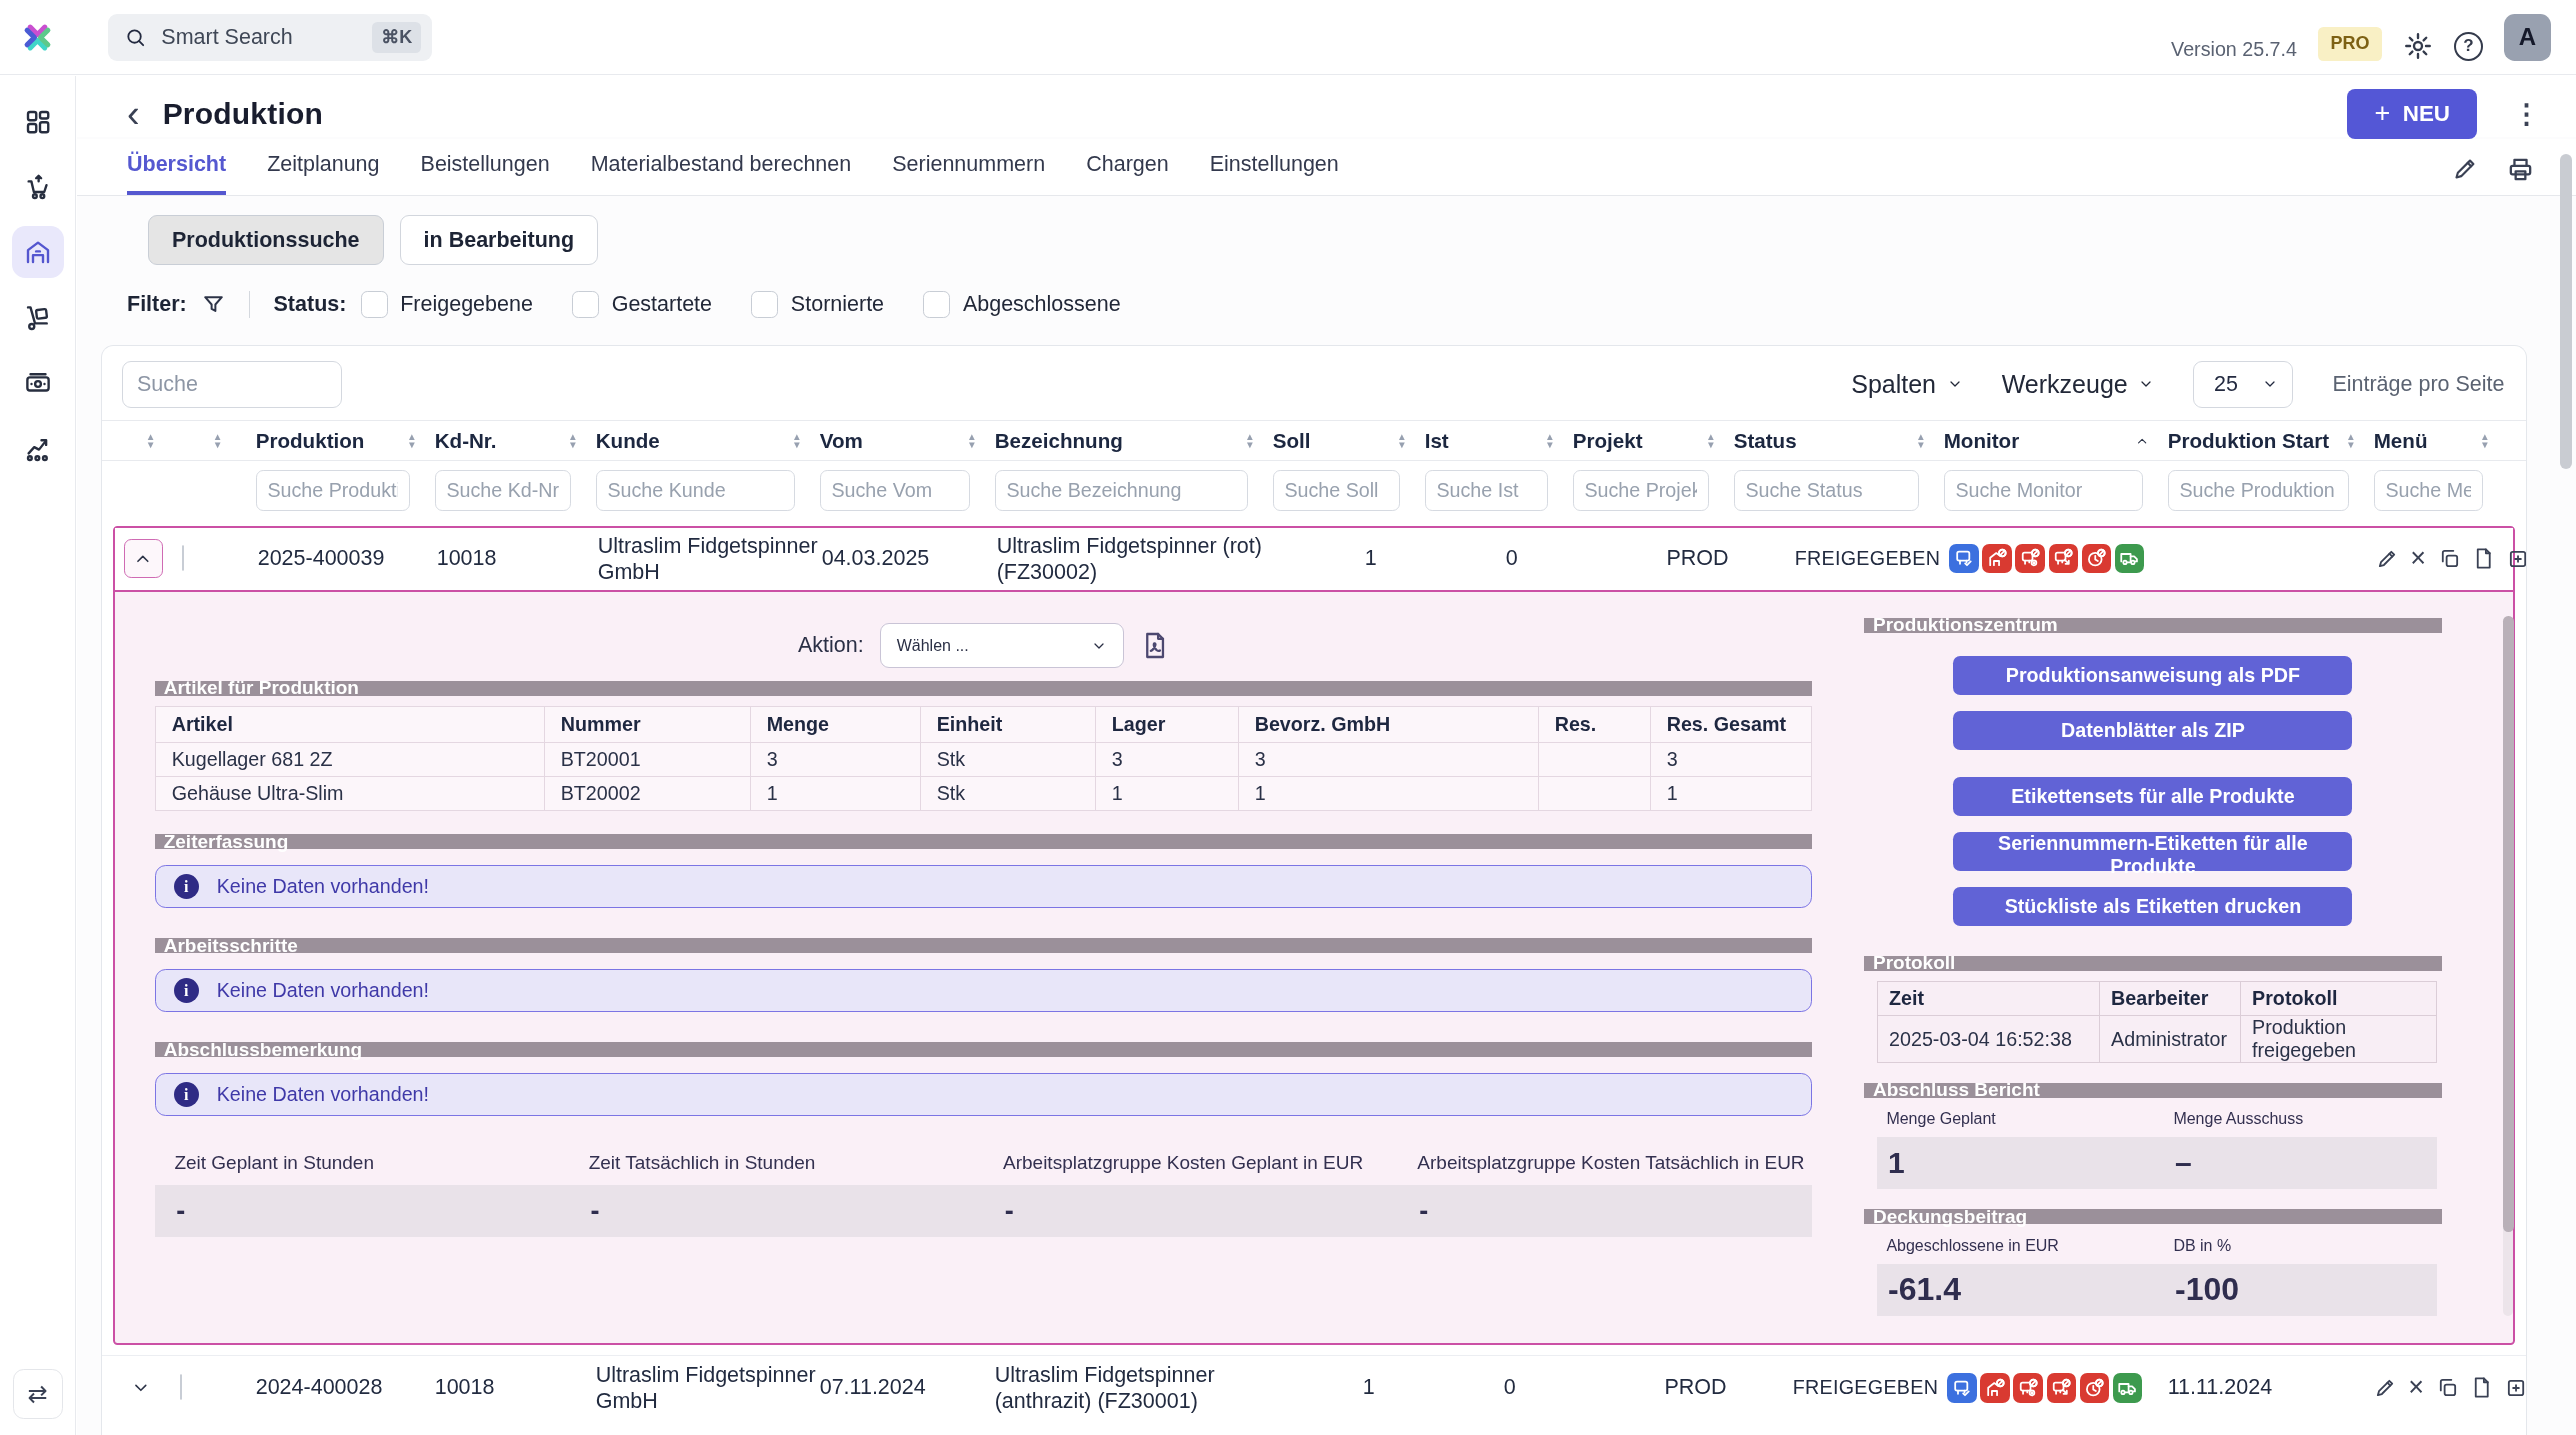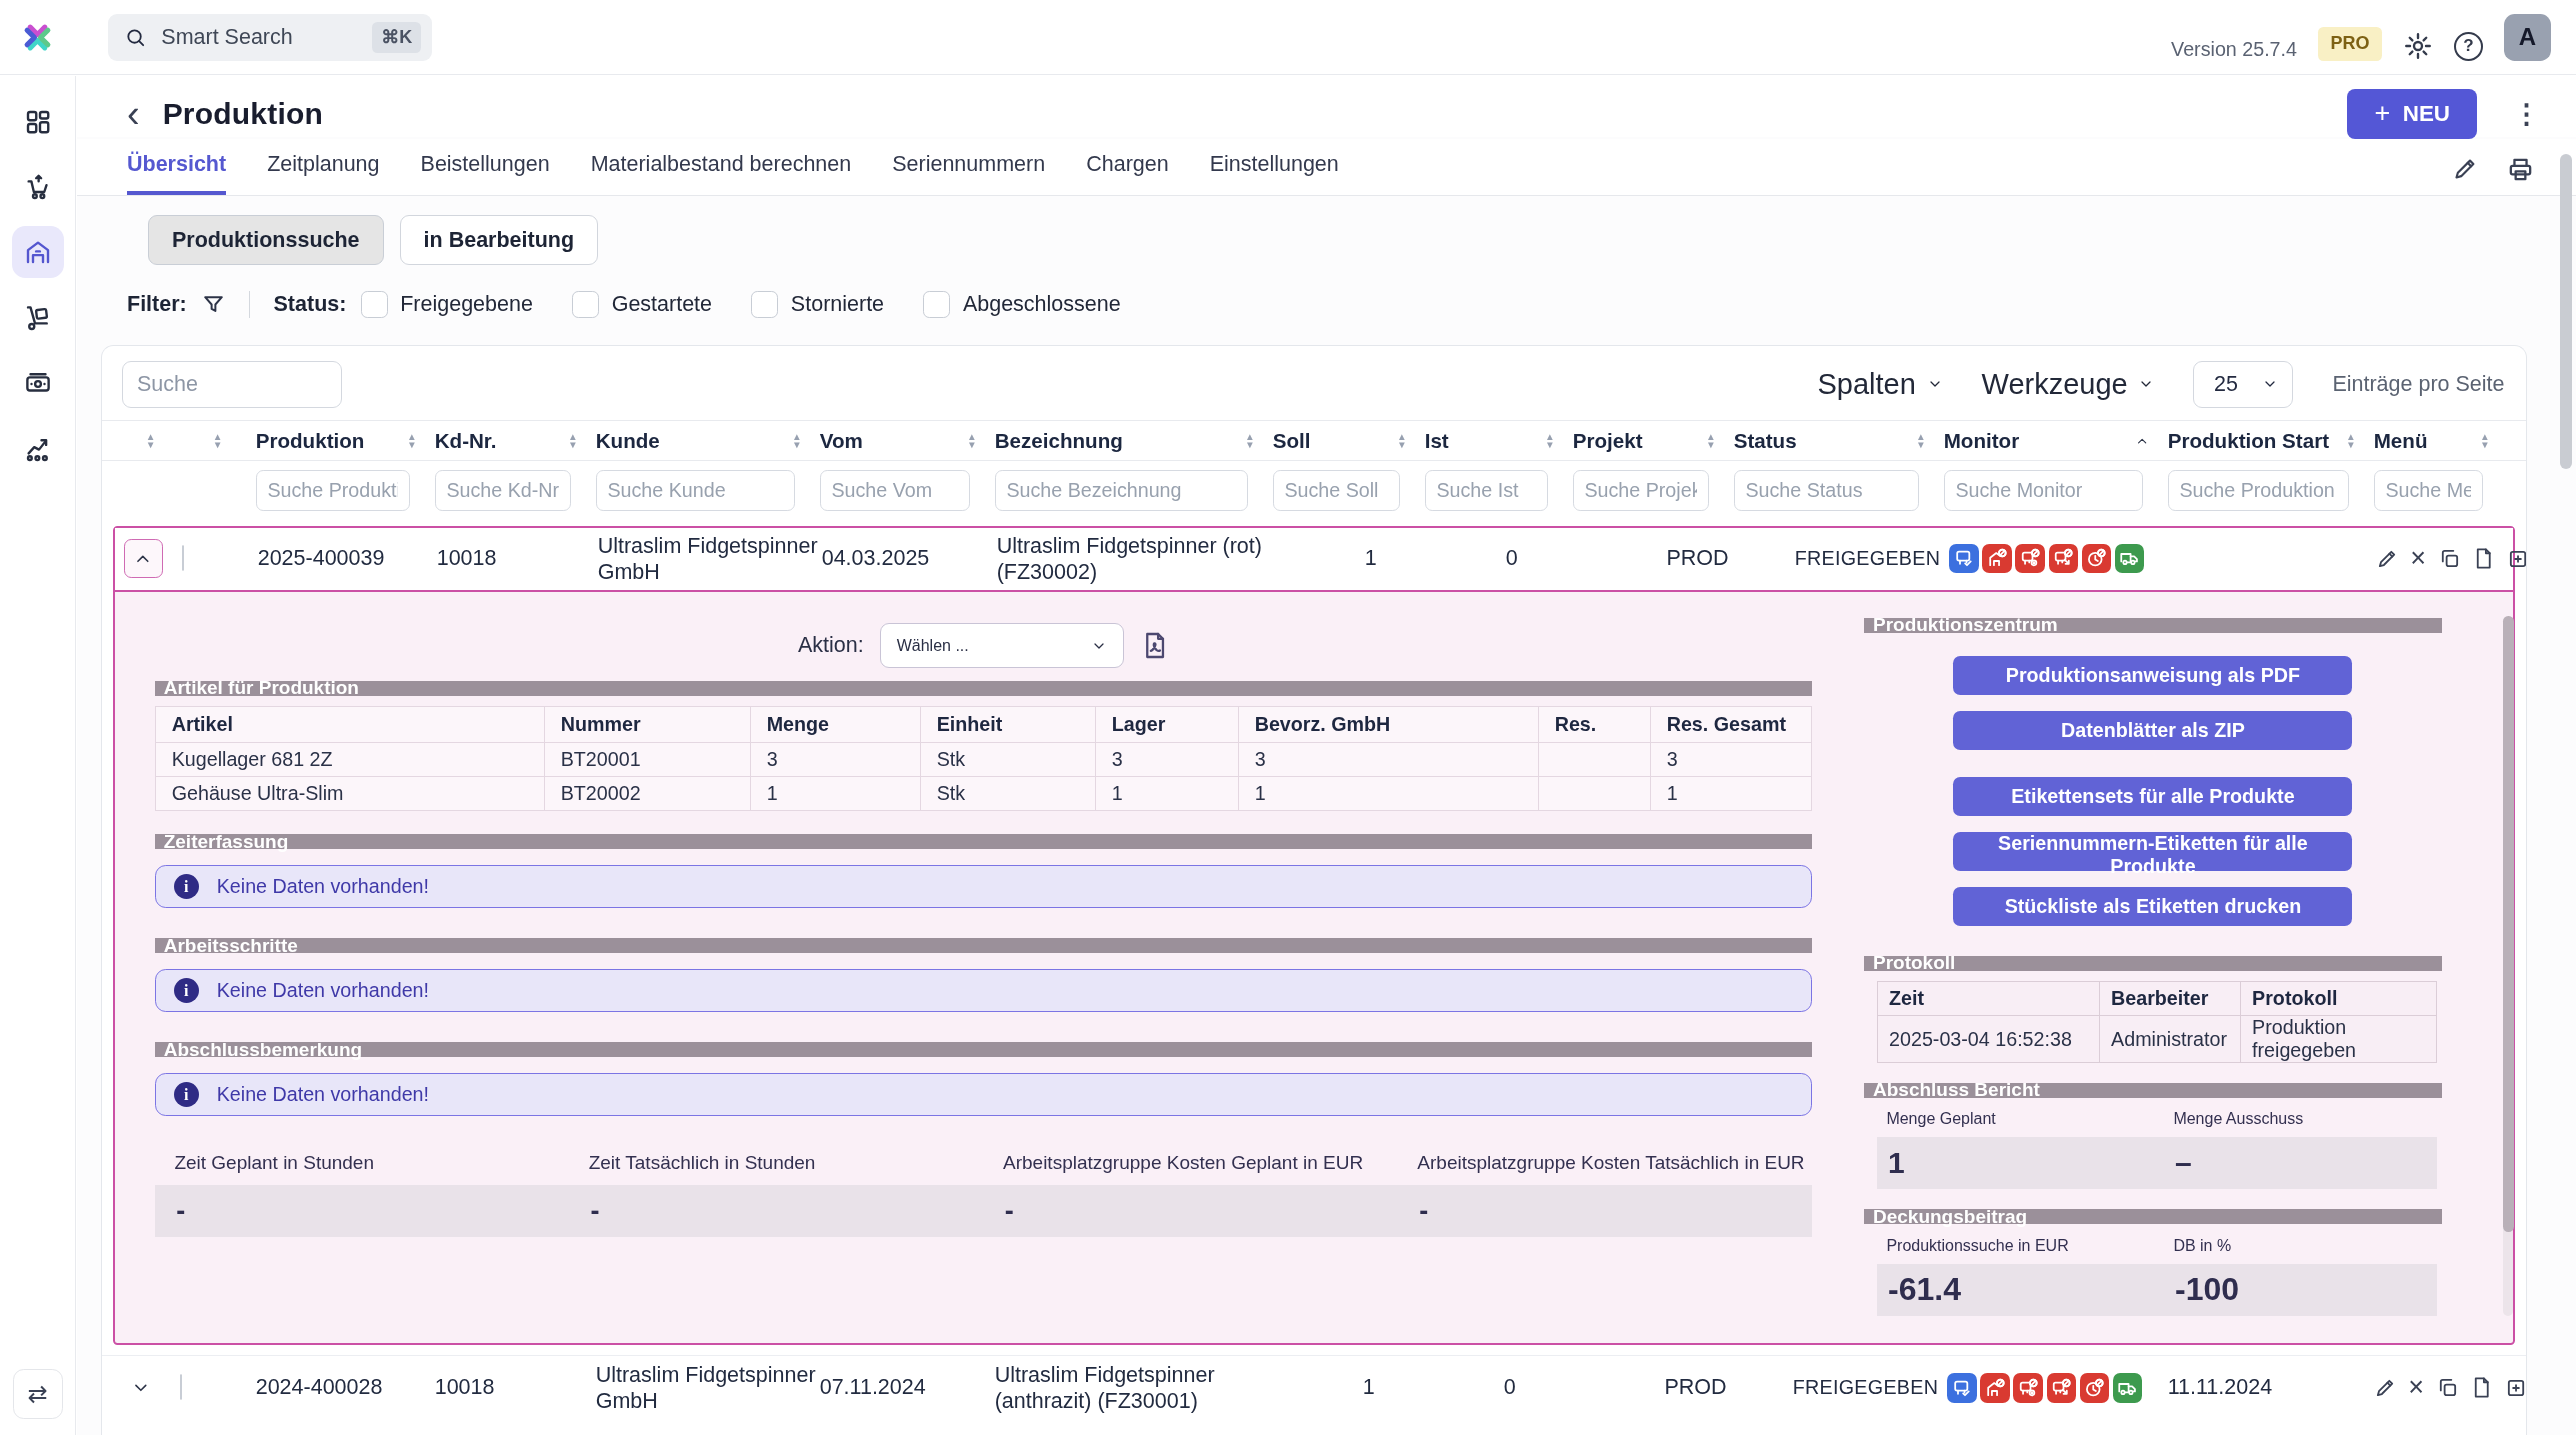--- a/index.html
+++ b/index.html
@@ -65,21 +65,21 @@
   .cbx-label { color:#222838; }
 
   
   .table-card { flex:1; margin:25px 49px 0 24px; background:#fff; border:0.9px solid #e4e7ec; border-bottom:none;
     border-radius:12.5px 12.5px 0 0; min-height:0; overflow:hidden; display:flex; flex-direction:column; }
   .tc-toolbar { display:flex; align-items:center; padding:14.3px 21.5px 12.5px 19.7px; }
   .suche-input { width:220px; height:47px; border:0.9px solid #d4d8df; border-radius:9px; padding:0 14.3px;
     font-size:21.5px; font-family:"Liberation Sans", sans-serif; color:#232a40; background:#fff; }
   .suche-input::placeholder { color:#8d96a5; }
   .tc-tools { margin-left:auto; display:flex; align-items:center; gap:39px; }
-  .tool-dd { display:flex; align-items:center; gap:10.7px; font-size:29px; color:#222838; cursor:pointer; }
+  .tool-dd { display:flex; align-items:center; gap:10.7px; font-size:25px; color:#222838; cursor:pointer; }
   .select-box { width:100px; height:47px; border:0.9px solid #d4d8df; border-radius:9px; display:flex;
     align-items:center; justify-content:space-between; padding:0 14.3px 0 19.7px; font-size:21.5px; cursor:pointer; }
   .entries { font-size:21.5px; color:#5b6372; }
   .chev svg { width:16px; height:16px; }
 
   .grid-row { display:grid; grid-template-columns:58px 76px 179px 161px 224px 175px 278px 152px 148px 161px 210px 224px 206px 134px; }
   .thead { padding-left:19.7px; height:41px; align-items:center; border-top:0.9px solid #e8eaee; border-bottom:0.9px solid #e8eaee; }
   .th { display:flex; align-items:center; justify-content:space-between; padding-right:18px;
     font-size:20.6px; font-weight:bold; color:#1c2740; }
   .sort { display:flex; flex-direction:column; line-height:8px; font-size:9.8px; color:#97a0b0; }
@@ -677,21 +677,21 @@
             <div>Menge Geplant</div>
             <div>Menge Ausschuss</div>
           </div>
           <div class="rp-band">
             <div>1</div>
             <div>–</div>
           </div>
 
           <div class="sec-bar rp-bar2">Deckungsbeitrag</div>
           <div class="rp-labels">
-            <div>Produktionssuche in EUR</div>
+            <div>Abgeschlossene in EUR</div>
             <div>DB in %</div>
           </div>
           <div class="rp-band big">
             <div>-61.4</div>
             <div>-100</div>
           </div>
         </div>
 
         <div class="d-scroll">
             <div class="d-thumb"></div>

